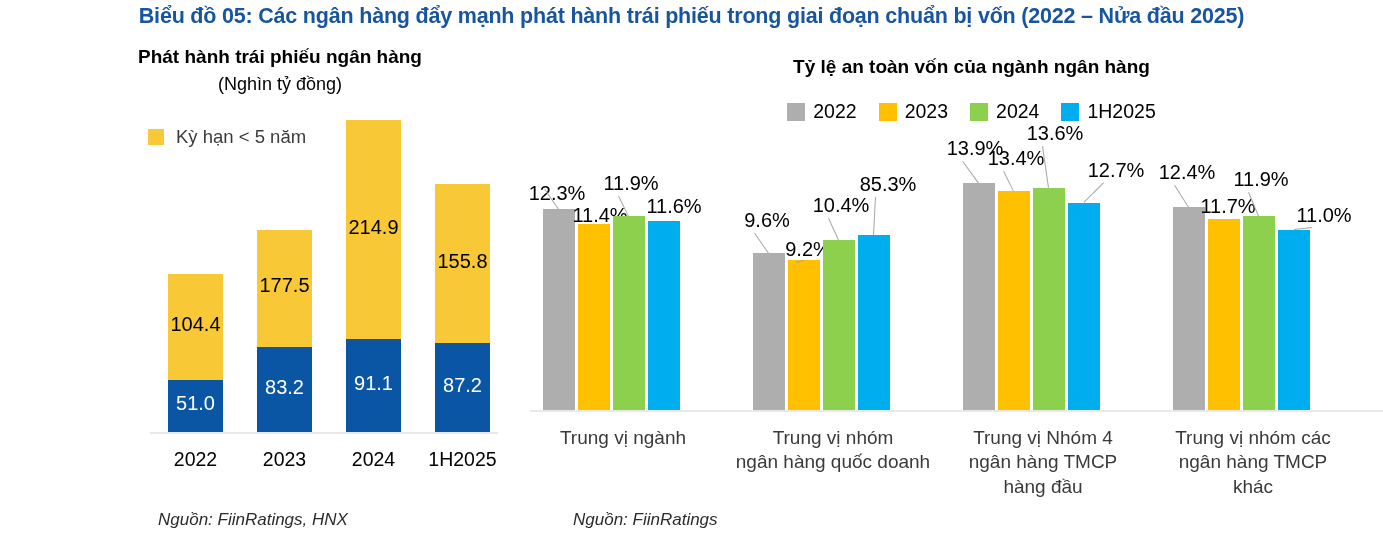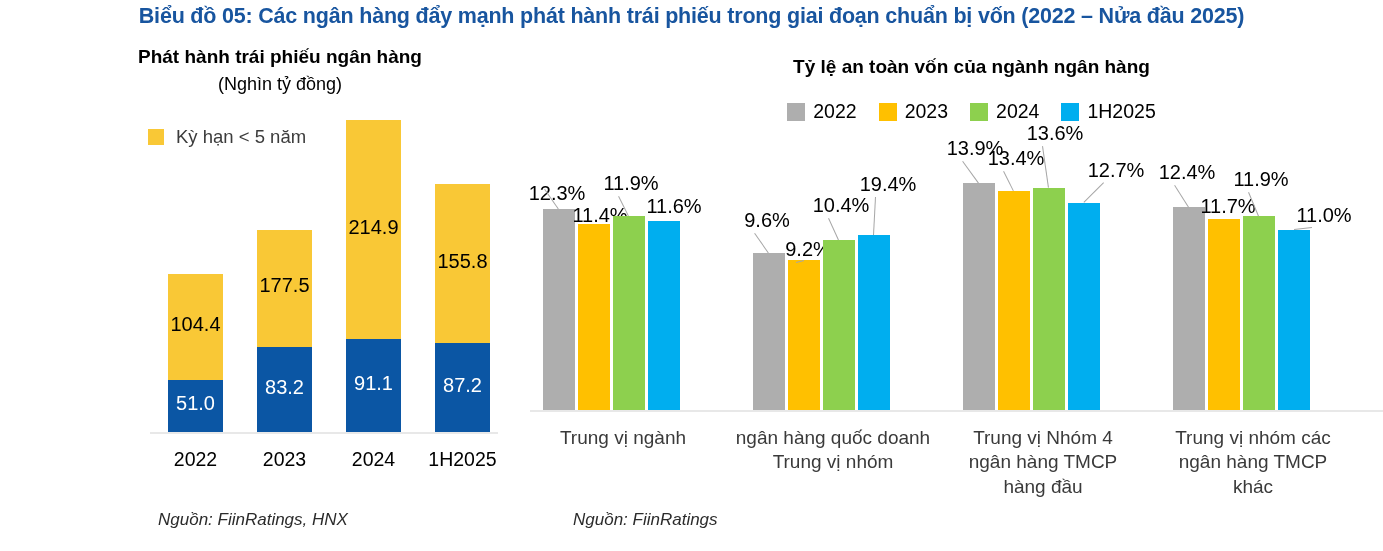--- a/index.html
+++ b/index.html
@@ -163,25 +163,25 @@
       <div class="gbar" style="left: 233px; width: 32px; top: 253.223px; height: 156.777px; background: rgb(174, 174, 174);"></div>
       <div class="glabel" style="left: 202px; width: 90px; top: 209.223px;">9.6%</div>
       <div class="leader" style="left: 235px; top: 233.223px; width: 24.4131px; transform: rotate(0.96007rad);"></div>
       <div class="gbar" style="left: 268px; width: 32px; top: 259.755px; height: 150.245px; background: rgb(255, 192, 0);"></div>
       <div class="glabel" style="left: 243px; width: 90px; top: 237.755px;">9.2%</div>
       <div class="leader" style="left: 276px; top: 261.755px; width: 8.24621px; transform: rotate(-0.244979rad);"></div>
       <div class="gbar" style="left: 303px; width: 32px; top: 240.158px; height: 169.842px; background: rgb(141, 208, 78);"></div>
       <div class="glabel" style="left: 276px; width: 90px; top: 194.158px; text-align: center;">10.4%</div>
       <div class="leader" style="left: 309px; top: 218.158px; width: 24.1661px; transform: rotate(1.14417rad);"></div>
       <div class="gbar" style="left: 338px; width: 32px; top: 235.259px; height: 174.741px; background: rgb(0, 174, 239);"></div>
-      <div class="glabel" style="left: 323px; width: 90px; top: 173.259px;">19.4%</div>
+      <div class="glabel" style="left: 323px; width: 90px; top: 173.259px;">85.3%</div>
       <div class="leader" style="left: 356px; top: 197.259px; width: 38.0526px; transform: rotate(1.62338rad);"></div>
       <div class="cat" style="left: 198px; width: 230px; top: 426px;">
+        <div>Trung vị nhóm</div>
         <div>ngân hàng quốc doanh</div>
-        <div>Trung vị nhóm</div>
       </div>
       <div class="gbar" style="left: 443px; width: 32px; top: 183px; height: 227px; background: rgb(174, 174, 174);"></div>
       <div class="glabel" style="left: 410px; width: 90px; top: 137px;">13.9%</div>
       <div class="leader" style="left: 443px; top: 161px; width: 27.2029px; transform: rotate(0.942rad);"></div>
       <div class="gbar" style="left: 478px; width: 32px; top: 191.165px; height: 218.835px; background: rgb(255, 192, 0);"></div>
       <div class="glabel" style="left: 451px; width: 90px; top: 147.165px;">13.4%</div>
       <div class="leader" style="left: 484px; top: 171.165px; width: 22.3607px; transform: rotate(1.10715rad);"></div>
       <div class="gbar" style="left: 513px; width: 32px; top: 187.899px; height: 222.101px; background: rgb(141, 208, 78);"></div>
       <div class="glabel" style="left: 490px; width: 90px; top: 121.899px;">13.6%</div>
       <div class="leader" style="left: 523px; top: 145.899px; width: 42.4264px; transform: rotate(1.4289rad);"></div>

